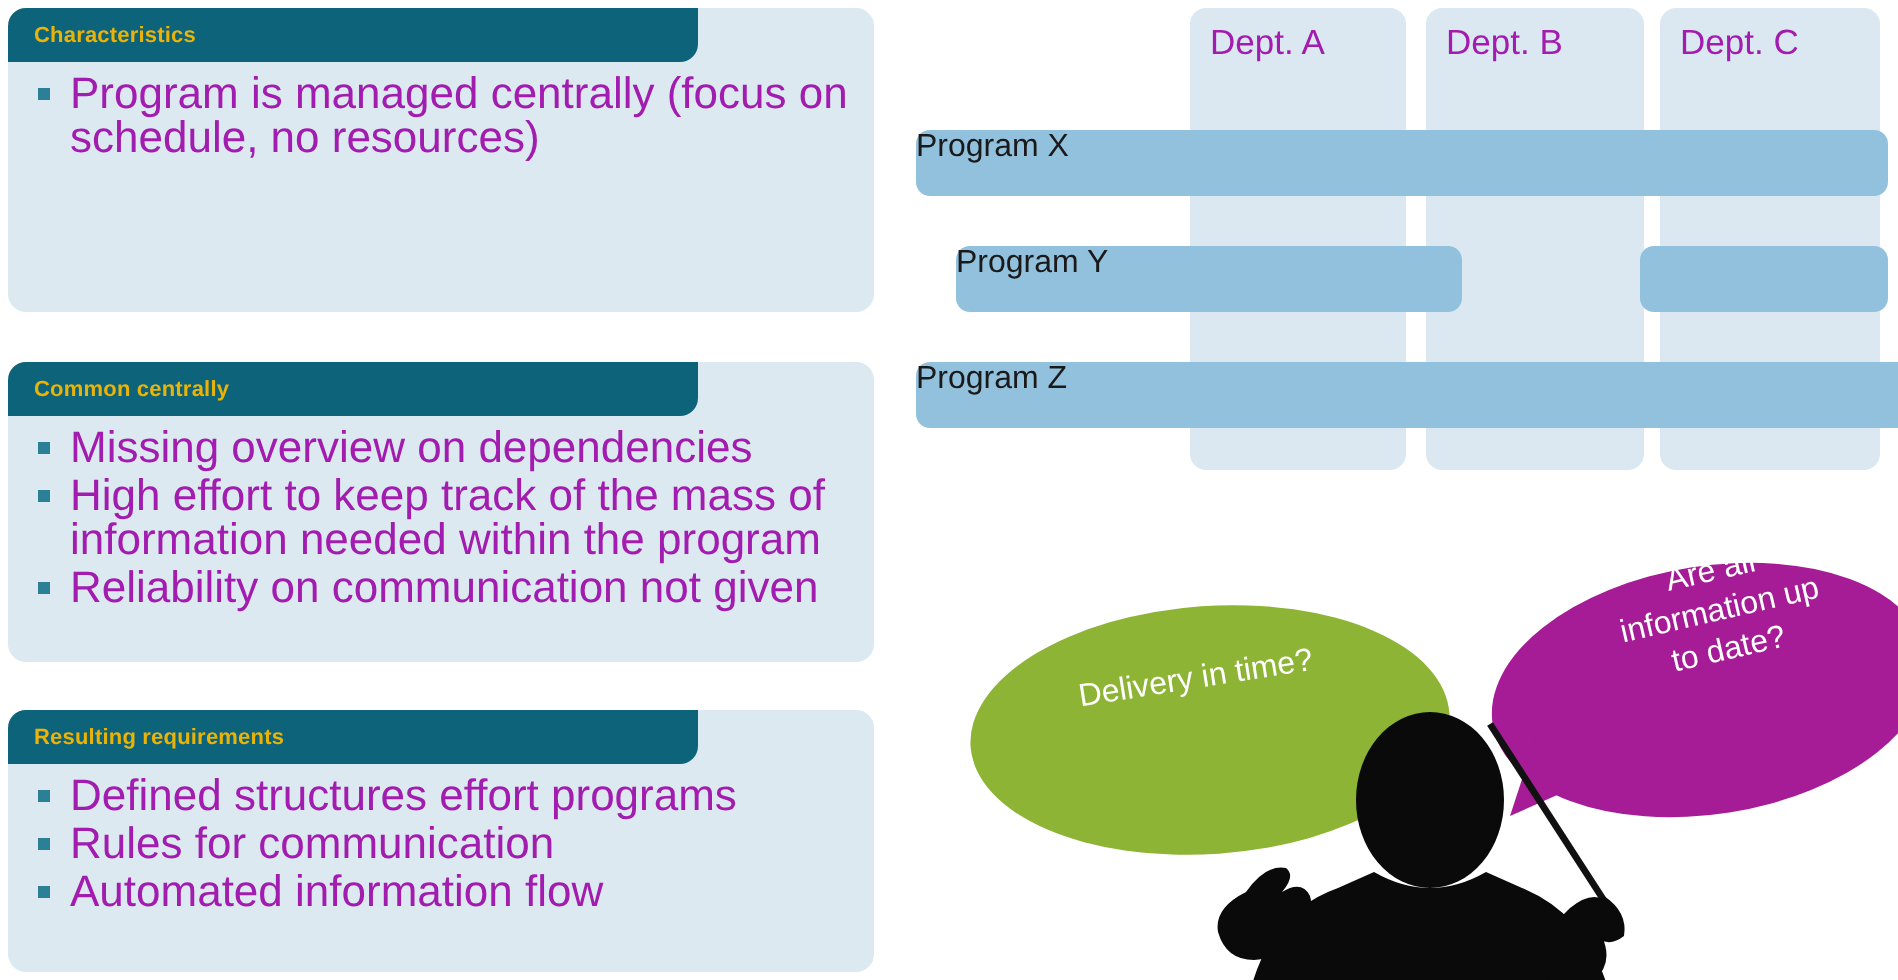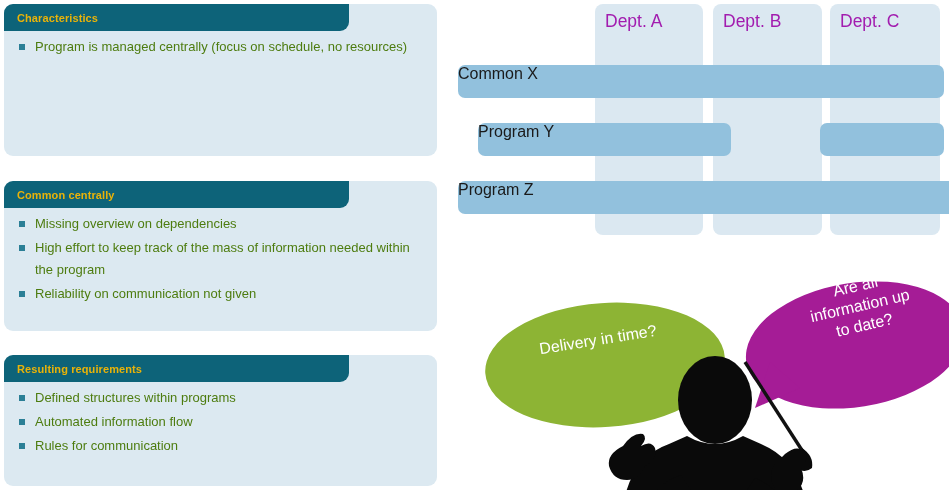--- a/index.html
+++ b/index.html
@@ -20,21 +20,21 @@
     display:flex;align-items:center;
   }
   .panel-header .ph-text{
     color:#eab308;font-weight:bold;font-size:11px;
     padding-left:13px;letter-spacing:.1px;white-space:nowrap;text-align:right;
   }
   .panel-body{padding:32px 10px 8px 10px;}
   ul.bullets{list-style:none;margin:0;padding:0;}
   ul.bullets li{
     position:relative;padding-left:21px;margin-bottom:2px;
-    font-size:13px;line-height:22px;color:#4d7c0f;
+    font-size:22px;line-height:22px;color:#a21caf;
   }
   ul.bullets li .bdot{
     position:absolute;left:5px;top:8px;width:6px;height:6px;
     background:#2b7f96;
   }
   b{font-weight:normal;}
 
   #panel-characteristics{top:4px;height:152px;}
   #panel-challenges{top:181px;height:150px;}
   #panel-requirements{top:355px;height:131px;}
@@ -88,41 +88,41 @@
     </ul>
   </div>
 </div>
 
 <div class="panel" id="panel-requirements">
   <div class="panel-header">
     <span class="ph-text">Resulting requirements</span>
   </div>
   <div class="panel-body">
     <ul class="bullets" id="req-list">
-        <li><span class="bdot"></span><span><span>Defined </span><b>structures</b><span> within programs</span></span></li>
+        <li><span class="bdot"></span><span><span>Defined </span><b>structures</b><span> effort programs</span></span></li>
+        <li><span class="bdot"></span><span><b>Rules</b><span> for communication</span></span></li>
         <li><span class="bdot"></span><span><b>Automated</b><span> information flow</span></span></li>
-        <li><span class="bdot"></span><span><b>Rules</b><span> for communication</span></span></li>
       </ul>
   </div>
 </div>
 
 <div id="matrix">
   <div id="dept-cols">
       <div class="dept-col" style="left: 140px; width: 108px;">
         <div class="dept-label">Dept. A</div>
       </div>
       <div class="dept-col" style="left: 258px; width: 109px;">
         <div class="dept-label">Dept. B</div>
       </div>
       <div class="dept-col" style="left: 375px; width: 110px;">
         <div class="dept-label">Dept. C</div>
       </div>
     </div>
   <div id="prog-rows">
-      <div class="prog-seg" style="left: 3px; width: 486px; top: 65px;"><span class="prog-label">Common X</span></div>
+      <div class="prog-seg" style="left: 3px; width: 486px; top: 65px;"><span class="prog-label">Program X</span></div>
       <div class="prog-seg" style="left: 3px; width: 253px; top: 123px; margin-left: 20px;"><span class="prog-label">Program Y</span></div>
       <div class="prog-seg" style="left: 365px; width: 124px; top: 123px;"></div>
       <div class="prog-seg" style="left: 3px; width: 570px; top: 181px;"><span class="prog-label">Program Z</span></div>
     </div>
 </div>
 
 <div id="scene">
   <svg width="494" height="250" viewBox="0 0 494 250">
 
     <g>

